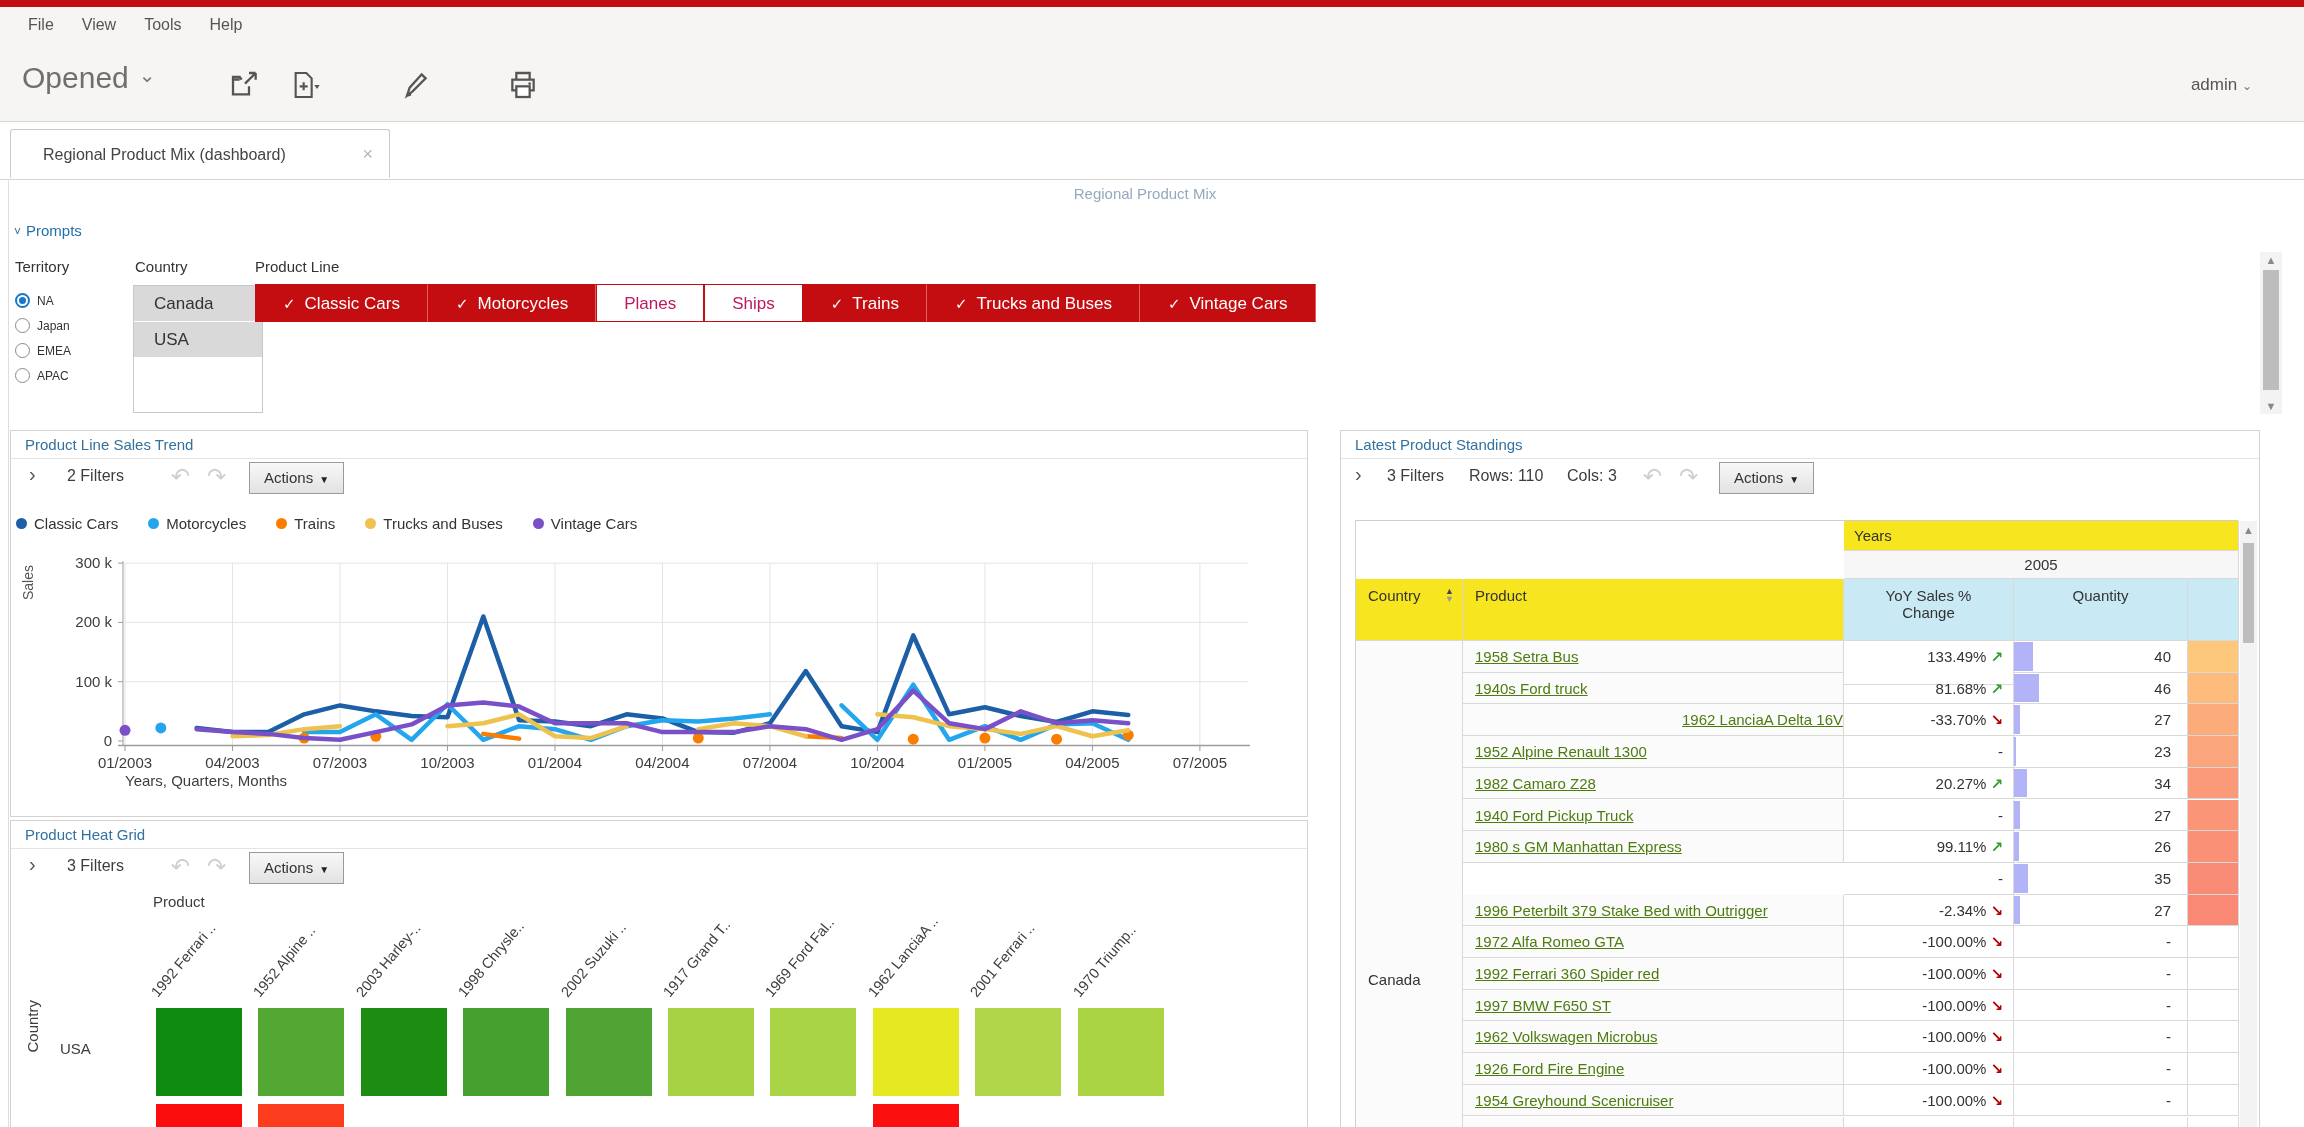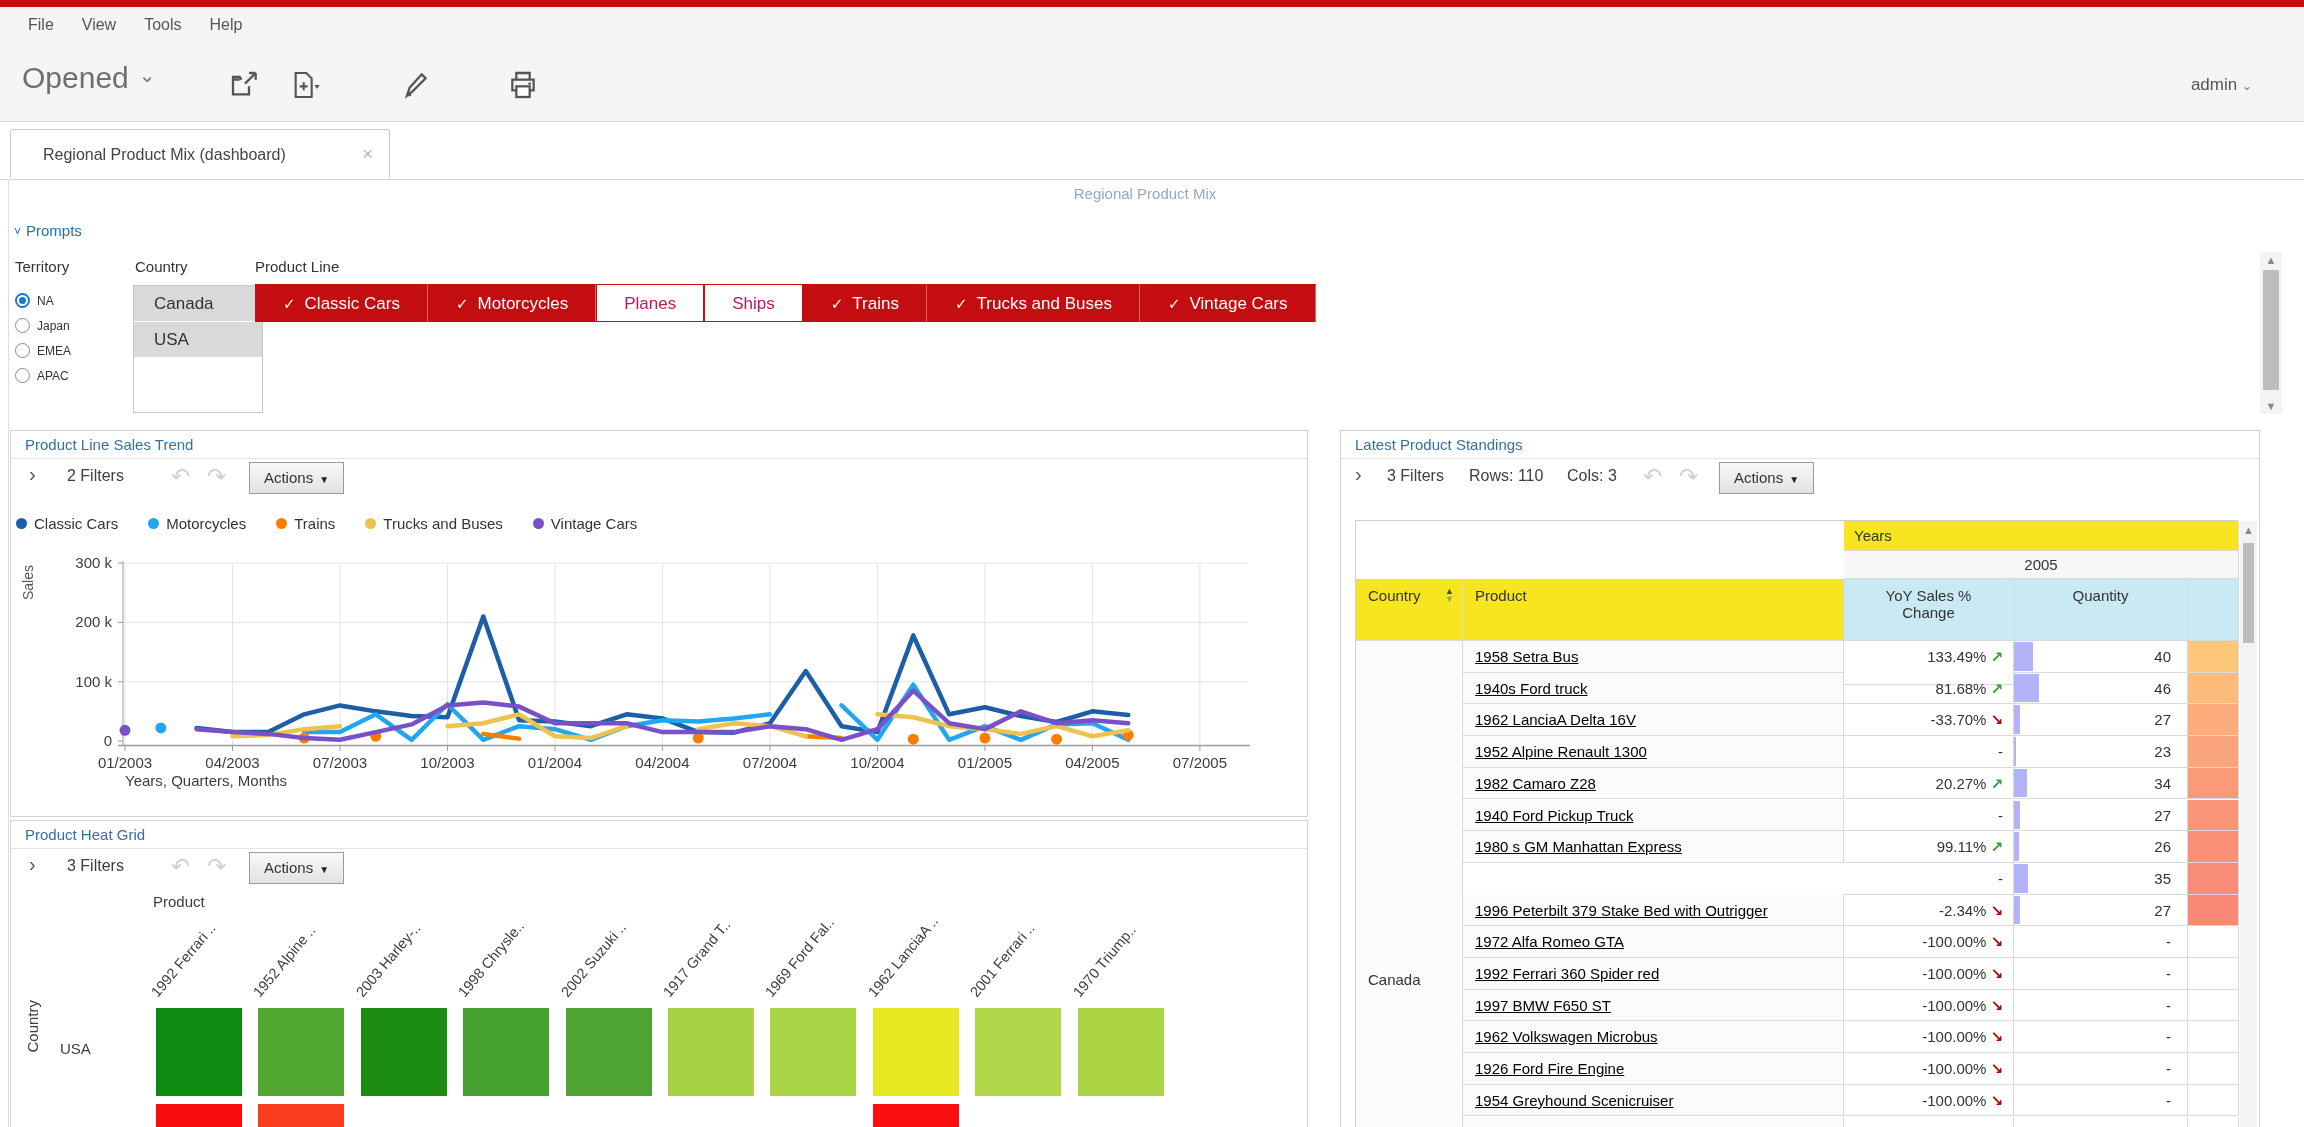--- a/index.html
+++ b/index.html
@@ -65,21 +65,21 @@
   #hm-row-label{left:60px;top:1040px;width:85px;text-align:left;font-size:15px;color:#3d3d3d;}
   .hm-anchor{position:absolute;width:0;height:0;overflow:visible;}
   .hm-anchor span{position:absolute;left:0;bottom:0;white-space:nowrap;font-size:14.5px;color:#3d3d3d;
                   transform:rotate(-50deg);transform-origin:left bottom;}
   .hm-cell{position:absolute;}
   
   #stand-table{left:1355px;top:520px;width:883px;height:607px;border-left:1px solid #cfcfcf;border-top:1px solid #cfcfcf;box-sizing:border-box;}
   .th-yellow{background:#f7e51f;}
   .th-blue{background:#c9e9f5;}
   .tcell{position:absolute;box-sizing:border-box;border-right:1px solid #d9d9d9;border-bottom:1px solid #d9d9d9;font-size:15px;}
-  .prod-link{color:#000000;text-decoration:underline;}
+  .prod-link{color:#4d7c0f;text-decoration:underline;}
   .yoy-val{text-align:right;}
   .arrow-up{color:#2e9e2e;font-weight:bold;margin-left:4px;}
   .arrow-dn{color:#b00000;font-weight:bold;margin-left:4px;}
   .qty-bar{position:absolute;left:0;top:1px;bottom:1px;background:#b3b3f7;}
   
   .sb{position:absolute;background:#f3f3f3;}
   .sb .thumb{position:absolute;background:#bdbdbd;}
   .sb .sbarrow{position:absolute;width:100%;text-align:center;color:#888;font-size:11px;}
 </style>
 </head>
@@ -345,21 +345,21 @@
       <div style="position: absolute; left: 12px; top: 330px; font-size: 15px;">Canada</div>
     </div>
     <div class="tcell" style="left: 107px; top: 120px; width: 381px; height: 31.7px; line-height: 31.7px; padding-left: 12px; background: rgb(251, 251, 251); overflow: hidden; white-space: nowrap;"><span class="prod-link">1958 Setra Bus</span></div>
     <div class="tcell yoy-val" style="left: 488px; top: 120px; width: 170px; height: 44px; line-height: 31.7px; padding-right: 10px;"><span>133.49%</span><span class="arrow-up">↗</span></div>
     <div class="tcell" style="left: 658px; top: 120px; width: 174px; height: 31.7px; line-height: 31.7px; text-align: right; padding-right: 16px;"><span class="qty-bar" style="width: 19px;"></span><span>40</span></div>
     <div class="tcell" style="left: 832px; top: 120px; width: 51px; height: 31.7px; background: rgb(254, 200, 124);"></div>
     <div class="tcell" style="left: 107px; top: 151.7px; width: 381px; height: 31.7px; line-height: 31.7px; padding-left: 12px; background: rgb(251, 251, 251); overflow: hidden; white-space: nowrap;"><span class="prod-link">1940s Ford truck</span></div>
     <div class="tcell yoy-val" style="left: 488px; top: 151.7px; width: 170px; height: 31.7px; line-height: 31.7px; padding-right: 10px;"><span>81.68%</span><span class="arrow-up">↗</span></div>
     <div class="tcell" style="left: 658px; top: 151.7px; width: 174px; height: 31.7px; line-height: 31.7px; text-align: right; padding-right: 16px;"><span class="qty-bar" style="width: 25px;"></span><span>46</span></div>
     <div class="tcell" style="left: 832px; top: 151.7px; width: 51px; height: 31.7px; background: rgb(253, 188, 124);"></div>
-    <div class="tcell" style="left: 107px; top: 183.4px; width: 381px; height: 31.7px; line-height: 31.7px; padding-left: 12px; background: rgb(251, 251, 251); overflow: hidden; white-space: nowrap;"><span class="prod-link">1962 LanciaA Delta 16V</span></div>
+    <div class="tcell" style="left: 107px; top: 183.4px; width: 381px; height: 31.7px; line-height: 31.7px; padding-left: 12px; background: rgb(251, 251, 251); overflow: hidden; white-space: nowrap; text-align: right;"><span class="prod-link">1962 LanciaA Delta 16V</span></div>
     <div class="tcell yoy-val" style="left: 488px; top: 183.4px; width: 170px; height: 31.7px; line-height: 31.7px; padding-right: 10px;"><span>-33.70%</span><span class="arrow-dn">↘</span></div>
     <div class="tcell" style="left: 658px; top: 183.4px; width: 174px; height: 31.7px; line-height: 31.7px; text-align: right; padding-right: 16px;"><span class="qty-bar" style="width: 6px;"></span><span>27</span></div>
     <div class="tcell" style="left: 832px; top: 183.4px; width: 51px; height: 31.7px; background: rgb(252, 171, 123);"></div>
     <div class="tcell" style="left: 107px; top: 215.1px; width: 381px; height: 31.7px; line-height: 31.7px; padding-left: 12px; background: rgb(251, 251, 251); overflow: hidden; white-space: nowrap;"><span class="prod-link">1952 Alpine Renault 1300</span></div>
     <div class="tcell yoy-val" style="left: 488px; top: 215.1px; width: 170px; height: 31.7px; line-height: 31.7px; padding-right: 10px;"><span>-</span></div>
     <div class="tcell" style="left: 658px; top: 215.1px; width: 174px; height: 31.7px; line-height: 31.7px; text-align: right; padding-right: 16px;"><span class="qty-bar" style="width: 2px;"></span><span>23</span></div>
     <div class="tcell" style="left: 832px; top: 215.1px; width: 51px; height: 31.7px; background: rgb(251, 165, 125);"></div>
     <div class="tcell" style="left: 107px; top: 246.8px; width: 381px; height: 31.7px; line-height: 31.7px; padding-left: 12px; background: rgb(251, 251, 251); overflow: hidden; white-space: nowrap;"><span class="prod-link">1982 Camaro Z28</span></div>
     <div class="tcell yoy-val" style="left: 488px; top: 246.8px; width: 170px; height: 31.7px; line-height: 31.7px; padding-right: 10px;"><span>20.27%</span><span class="arrow-up">↗</span></div>
     <div class="tcell" style="left: 658px; top: 246.8px; width: 174px; height: 31.7px; line-height: 31.7px; text-align: right; padding-right: 16px;"><span class="qty-bar" style="width: 13px;"></span><span>34</span></div>

